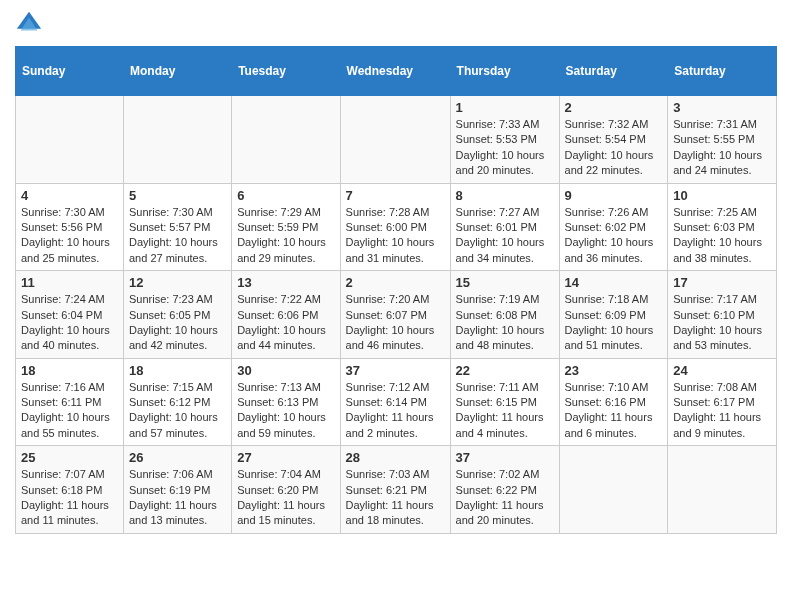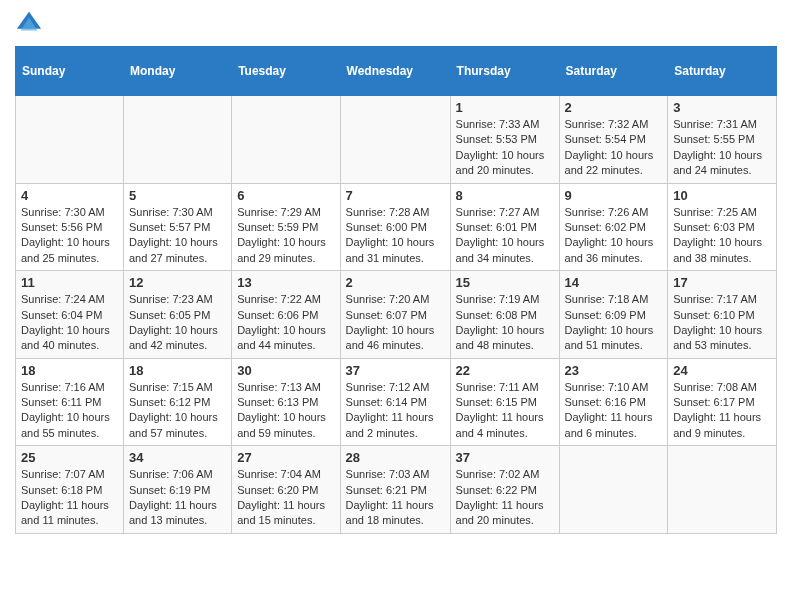--- a/index.html
+++ b/index.html
@@ -227,21 +227,21 @@
           <div class="day-number">24</div>
 <div class="day-info">Sunrise: 7:08 AM<br>Sunset: 6:17 PM<br>Daylight: 11 hours and 9 minutes.</div>
         </td>
       </tr>
       <tr>
         <td>
           <div class="day-number">25</div>
 <div class="day-info">Sunrise: 7:07 AM<br>Sunset: 6:18 PM<br>Daylight: 11 hours and 11 minutes.</div>
         </td>
         <td>
-          <div class="day-number">34</div>
+          <div class="day-number">26</div>
 <div class="day-info">Sunrise: 7:06 AM<br>Sunset: 6:19 PM<br>Daylight: 11 hours and 13 minutes.</div>
         </td>
         <td>
           <div class="day-number">27</div>
 <div class="day-info">Sunrise: 7:04 AM<br>Sunset: 6:20 PM<br>Daylight: 11 hours and 15 minutes.</div>
         </td>
         <td>
           <div class="day-number">28</div>
 <div class="day-info">Sunrise: 7:03 AM<br>Sunset: 6:21 PM<br>Daylight: 11 hours and 18 minutes.</div>
         </td>

